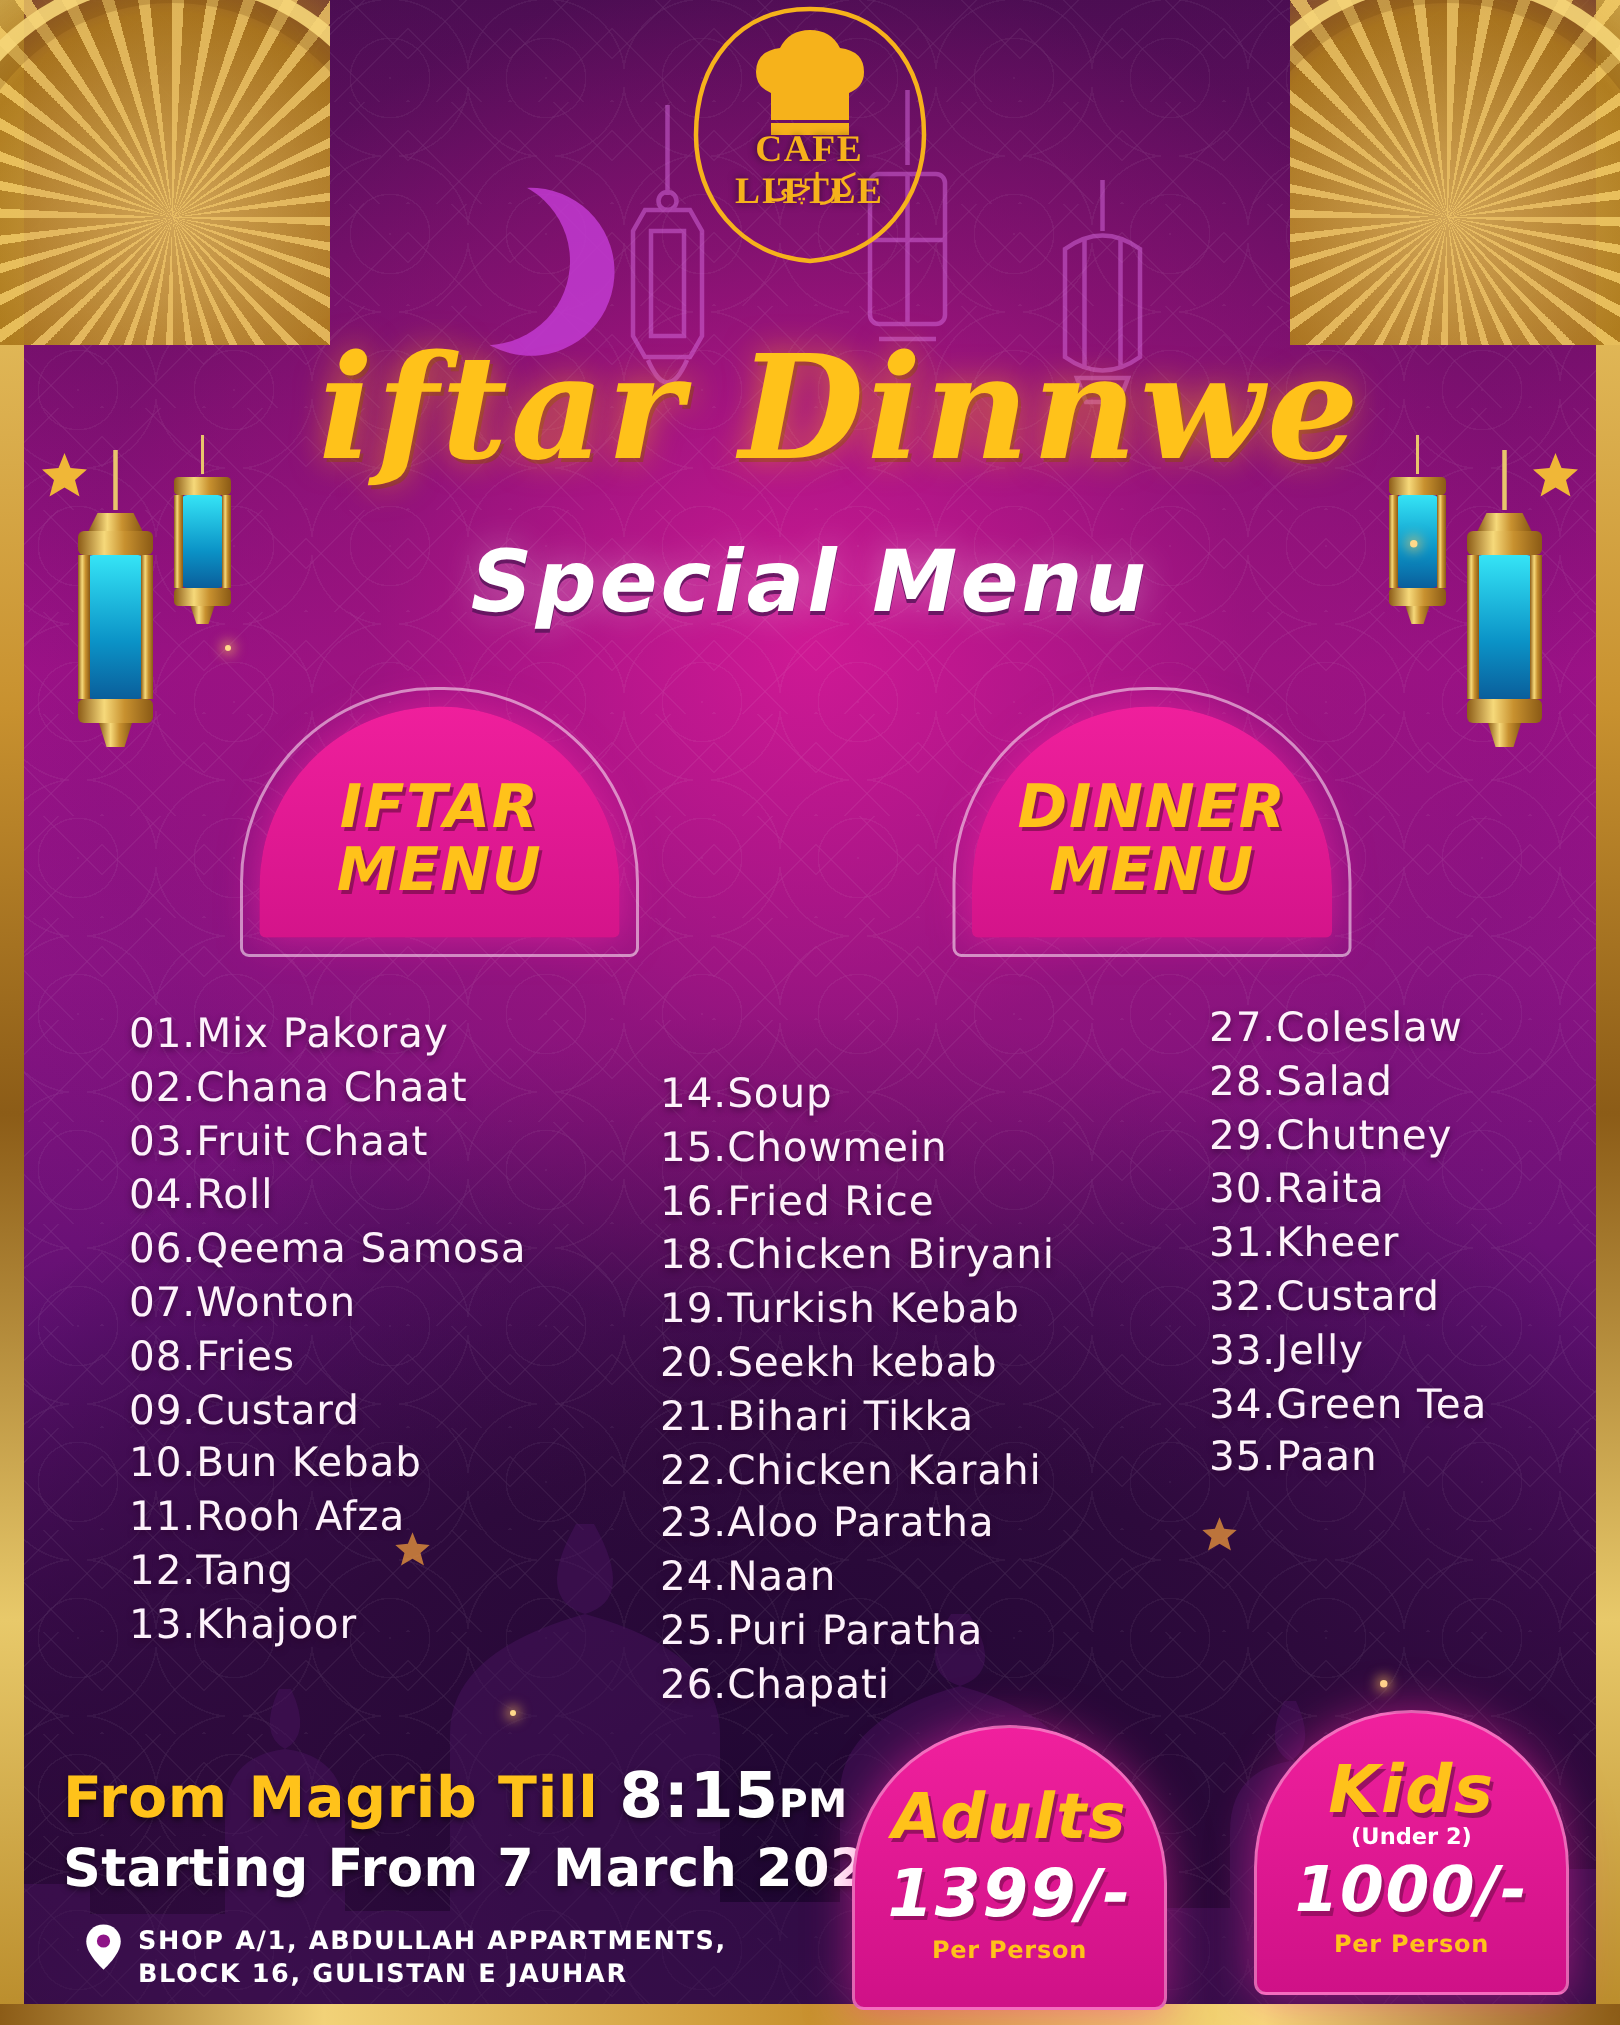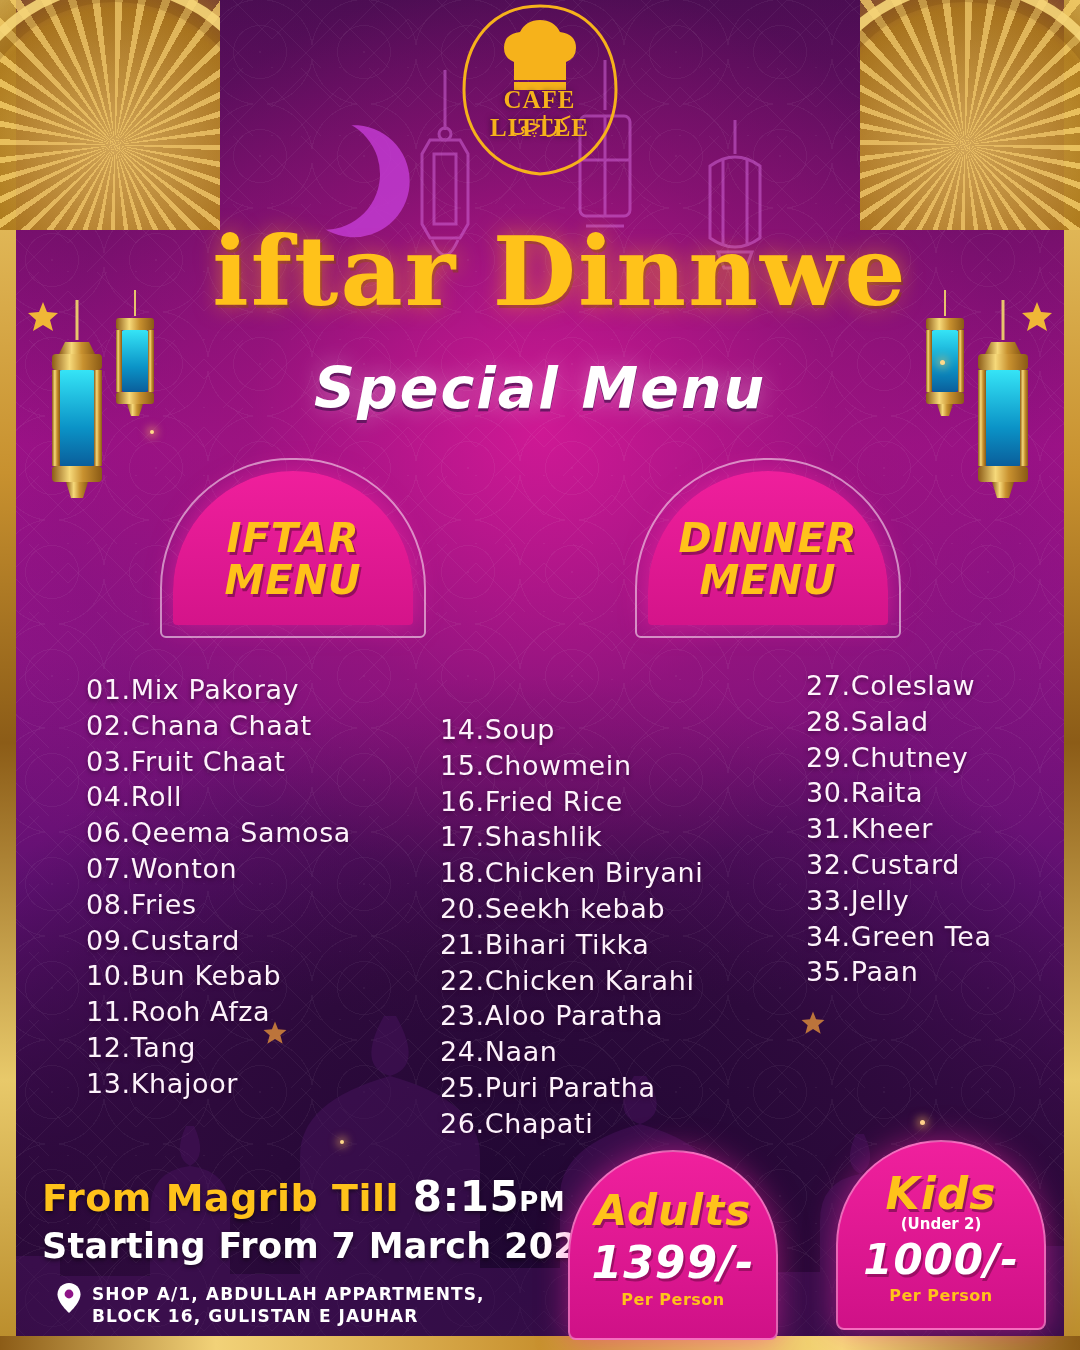--- a/index.html
+++ b/index.html
@@ -88,21 +88,21 @@
     text-shadow:0 0 6px rgba(0,0,0,.6);
   }
   #logo .urdu {
     position:absolute; left:0; right:0; top:110px;
     color:#f6b21b; font-size:22px; font-family:"DejaVu Sans", sans-serif;
   }
 
   
   #title-iftar {
     position:absolute; left:0; right:0; top:215px; text-align:center;
-    font-family:"DejaVu Serif", serif; font-weight:bold;
+    font-family:"DejaVu Serif", serif; font-style:italic; font-weight:bold;
     font-size:96px; letter-spacing:2px;
     color:#ffc21a;
     text-shadow:0 0 22px rgba(255,170,20,.55), 2px 3px 0 rgba(120,60,0,.45);
     margin-left:40px;
   }
   #title-special {
     position:absolute; left:0; right:0; top:355px; text-align:center;
     font-family:"DejaVu Sans", sans-serif; font-style:italic; font-weight:bold;
     font-size:57px; letter-spacing:2px; color:#fff;
     text-shadow:0 3px 0 rgba(90,20,90,.85), 0 0 24px rgba(255,255,255,.35);
@@ -390,22 +390,22 @@
       <div><span class="num">09.</span><span>Custard</span></div>
       <div><span class="num">10.</span><span>Bun Kebab</span></div>
       <div><span class="num">11.</span><span>Rooh Afza</span></div>
       <div><span class="num">12.</span><span>Tang</span></div>
       <div><span class="num">13.</span><span>Khajoor</span></div>
     </div>
   <div class="menu-col" id="col2">
       <div><span class="num">14.</span><span>Soup</span></div>
       <div><span class="num">15.</span><span>Chowmein</span></div>
       <div><span class="num">16.</span><span>Fried Rice</span></div>
-      <div><span class="num">17.</span><span>Shashlik</span></div>
       <div><span class="num">18.</span><span>Chicken Biryani</span></div>
+      <div><span class="num">19.</span><span>Turkish Kebab</span></div>
       <div><span class="num">20.</span><span>Seekh kebab</span></div>
       <div><span class="num">21.</span><span>Bihari Tikka</span></div>
       <div><span class="num">22.</span><span>Chicken Karahi</span></div>
       <div><span class="num">23.</span><span>Aloo Paratha</span></div>
       <div><span class="num">24.</span><span>Naan</span></div>
       <div><span class="num">25.</span><span>Puri Paratha</span></div>
       <div><span class="num">26.</span><span>Chapati</span></div>
     </div>
   <div class="menu-col" id="col3">
       <div><span class="num">27.</span><span>Coleslaw</span></div>

